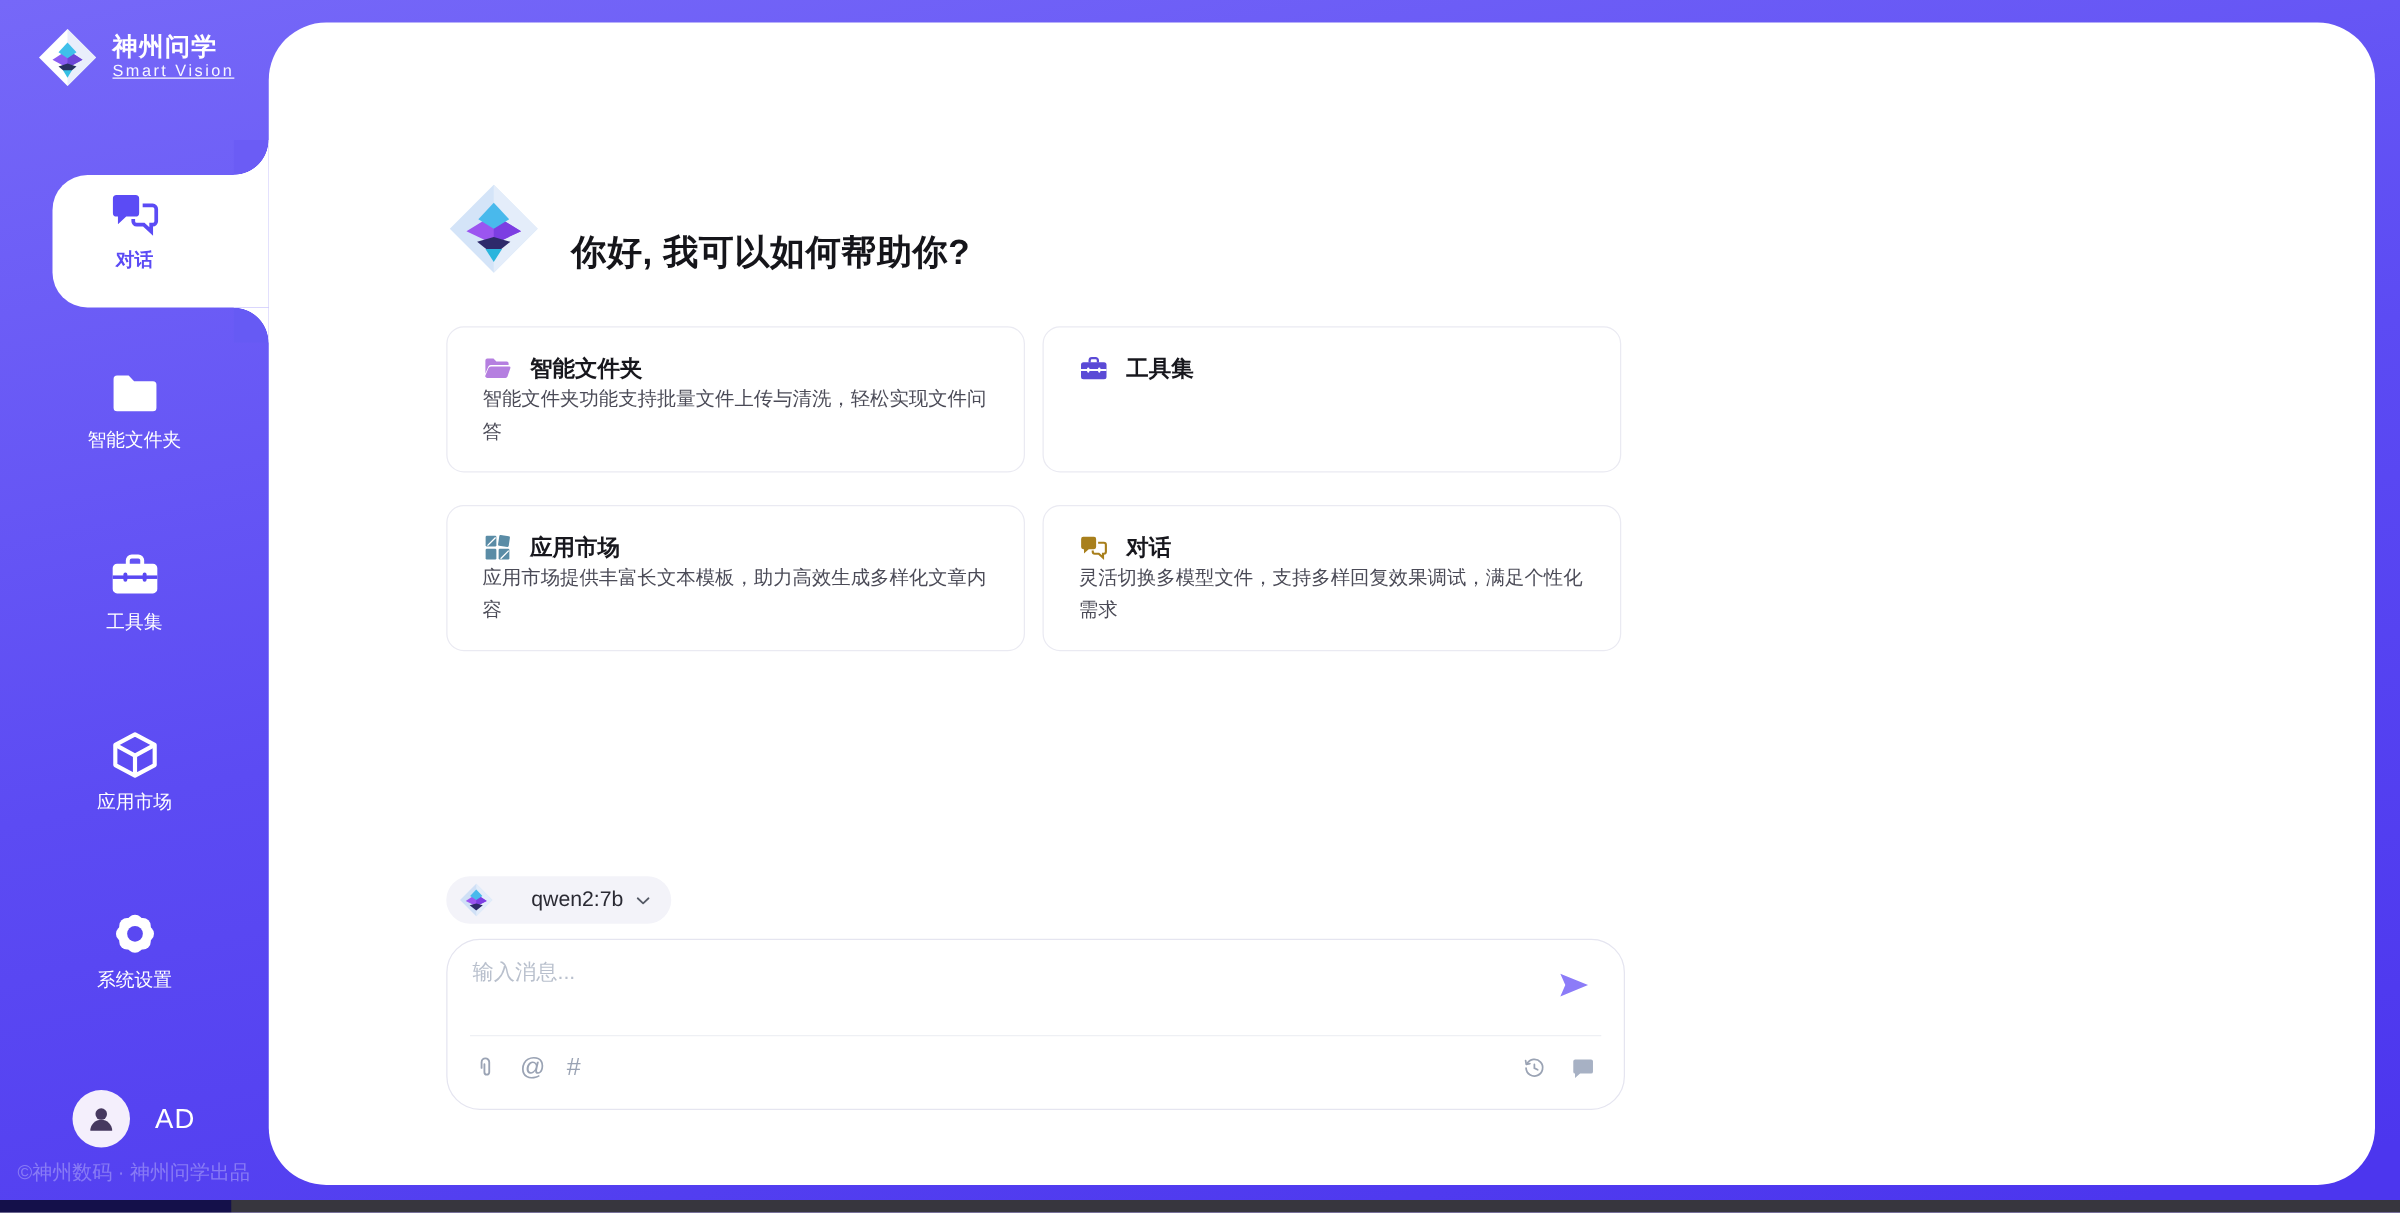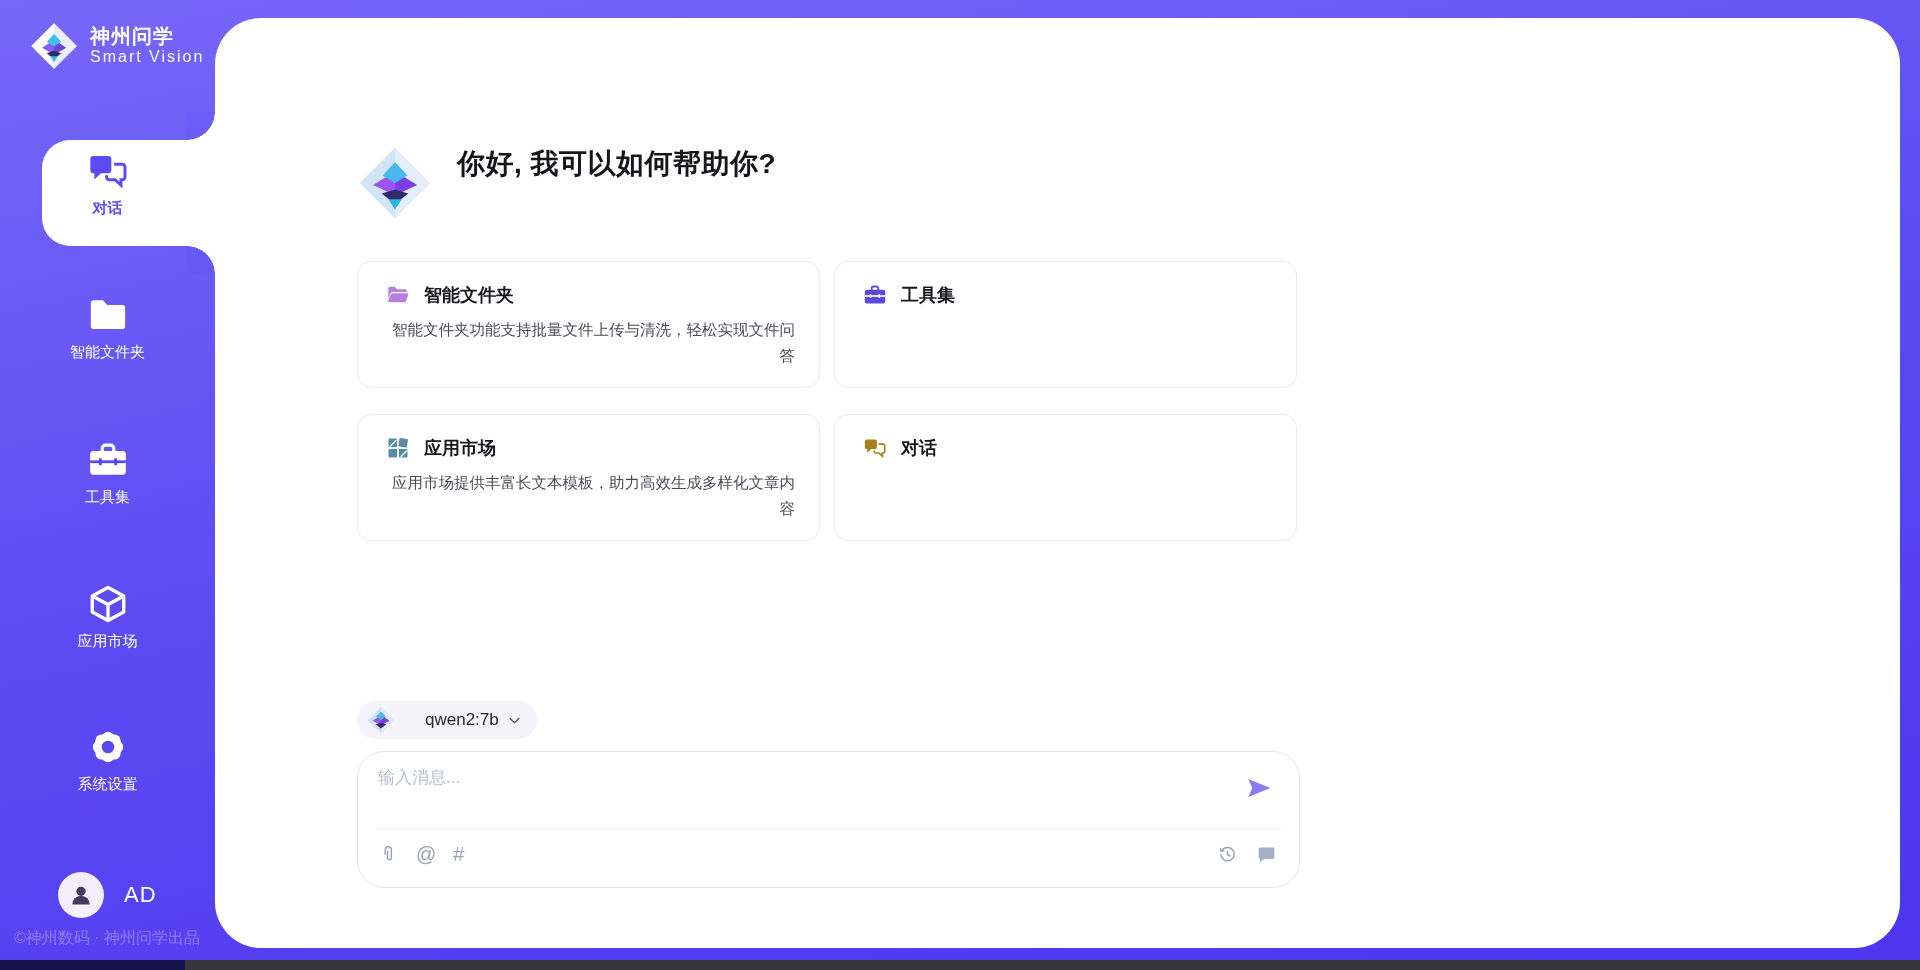--- a/index.html
+++ b/index.html
@@ -9,44 +9,44 @@
   
   .strip{position:absolute;left:0;top:960px;width:1920px;height:10px;background:#37363e;}
   .strip-left{position:absolute;left:0;top:960px;width:185px;height:10px;background:#14104a;}
   
   .panel{position:absolute;left:215px;top:18px;width:1685px;height:930px;background:#fff;border-radius:46px;}
   
   .sidebar{position:absolute;left:0;top:0;width:215px;height:960px;}
   .brand{position:absolute;left:30px;top:22px;display:flex;align-items:center;gap:12px;}
   .brand-text{color:#fff;line-height:1.15;}
   .brand-title{font-size:20px;font-weight:700;letter-spacing:1px;}
-  .brand-sub{font-size:16px;letter-spacing:2px;opacity:.95;}
+  .brand-sub{font-size:13px;letter-spacing:2px;opacity:.95;text-decoration:underline;}
   .tab-active{position:absolute;left:42px;top:140px;width:173px;height:106px;background:#fff;border-radius:28px 0 0 28px;}
   .fillet{position:absolute;left:187px;width:28px;height:28px;}
   .fillet.top{top:112px;background:radial-gradient(circle at 0 0,#6b5cf5 0 27.5px,#fff 28px);}
   .fillet.bot{top:246px;background:radial-gradient(circle at 0 100%,#665af4 0 27.5px,#fff 28px);}
   .nav-item{position:absolute;left:0;width:215px;display:flex;flex-direction:column;align-items:center;gap:7px;cursor:pointer;}
   .nav-item .nicon{width:42px;height:42px;color:#fff;}
   .nav-item .nlabel{font-size:15px;color:#fff;}
   .nav-item.active .nicon{color:#5b4bf5;--hole:#fff;}
   .nav-item.active .nlabel{color:#5b4bf5;font-weight:600;}
   .nav-item .nicon{--hole:#5a48f2;}
   .userrow{position:absolute;left:58px;top:872px;display:flex;align-items:center;gap:20px;}
   .avatar{width:46px;height:46px;border-radius:50%;background:#f4effc;display:flex;align-items:center;justify-content:center;color:#46395f;}
   .username{color:#fff;font-size:22px;letter-spacing:1px;}
   .copyright{position:absolute;left:14px;top:928px;color:rgba(255,255,255,.30);font-size:16px;}
   
-  .greet{position:absolute;left:357px;top:145px;display:flex;align-items:flex-start;gap:24px;}
+  .greet{position:absolute;left:357px;top:145px;display:flex;align-items:flex-end;gap:24px;}
   .greet-title{font-size:28px;font-weight:700;color:#15151a;letter-spacing:.5px;}
   .cards{position:absolute;left:357px;top:261px;display:grid;grid-template-columns:463px 463px;column-gap:14px;row-gap:26px;}
   .card{background:#fff;border:1.5px solid #eaeaf2;border-radius:14px;padding:21px 24px 18px 28px;box-sizing:border-box;cursor:pointer;}
   .card-head{display:flex;align-items:center;gap:14px;}
   .card-icon{width:24px;height:24px;flex:0 0 auto;--hole:#fff;}
   .card-title{font-size:18px;font-weight:700;color:#17171d;}
-  .card-desc{margin-top:10px;font-size:15.5px;line-height:1.68;color:#4b4b57;text-align:right;}
+  .card-desc{font-size:15.5px;line-height:1.68;color:#4b4b57;}
   .model-pill{position:absolute;left:357px;top:701px;height:38px;padding:0 16px 0 10px;border-radius:19px;
     background:#f3f3f9;display:flex;align-items:center;gap:9px;cursor:pointer;}
   .model-name{font-size:17px;color:#2a2a33;margin-left:21px;}
   .composer{position:absolute;left:357px;top:751px;width:943px;height:137px;box-sizing:border-box;
     border:1.5px solid #e5e5f0;border-radius:27px;background:#fff;}
   .composer textarea{position:absolute;left:18px;top:12px;width:840px;height:56px;border:none;outline:none;resize:none;
     font-family:"Liberation Sans",sans-serif;font-size:17px;color:#333;background:transparent;}
   .composer textarea::placeholder{color:#b9c0cd;}
   .send{position:absolute;right:26px;top:22px;width:28px;height:28px;color:#8c7cf8;cursor:pointer;}
   .comp-divider{position:absolute;left:18px;right:18px;top:76px;height:1px;background:#eef0f4;}
@@ -223,20 +223,21 @@
     <div class="card">
       <div class="card-head">
         <span class="card-icon" style="color:#a87f1c">
           <svg viewBox="0 0 24 24" width="24" height="24">
             <path d="M15.5 8.2h4.6a1.6 1.6 0 0 1 1.6 1.6v5.6a1.6 1.6 0 0 1-1.6 1.6h-.7v3.1l-3.4-3.1h-3.2a1.6 1.6 0 0 1-1.6-1.6v-1" fill="none" stroke="currentColor" stroke-width="1.7"></path>
             <path d="M3.6 3.4h8.6a1.7 1.7 0 0 1 1.7 1.7v6.5a1.7 1.7 0 0 1-1.7 1.7H8l-3.8 3.5v-3.5h-.6a1.7 1.7 0 0 1-1.7-1.7V5.1a1.7 1.7 0 0 1 1.7-1.7z" fill="currentColor"></path>
           </svg>
         </span>
         <span class="card-title">对话</span>
       </div>
+      <div class="card-desc">灵活切换多模型文件，支持多样回复效果调试，满足个性化需求</div>
     </div>
   </div>
 
   <div class="model-pill">
     <span>
       <svg width="28" height="28" viewBox="0 0 80 80">
         <polygon points="40,3 77,40 40,77 3,40" fill="#cfe0f6"></polygon>
         <polygon points="40,3 77,40 40,77" fill="#e2ecfa"></polygon>
         <polygon points="40,26 64,42 40,54 16,42" fill="#9b55f0"></polygon>
         <polygon points="40,26 64,42 40,54" fill="#7c3ee2"></polygon>

